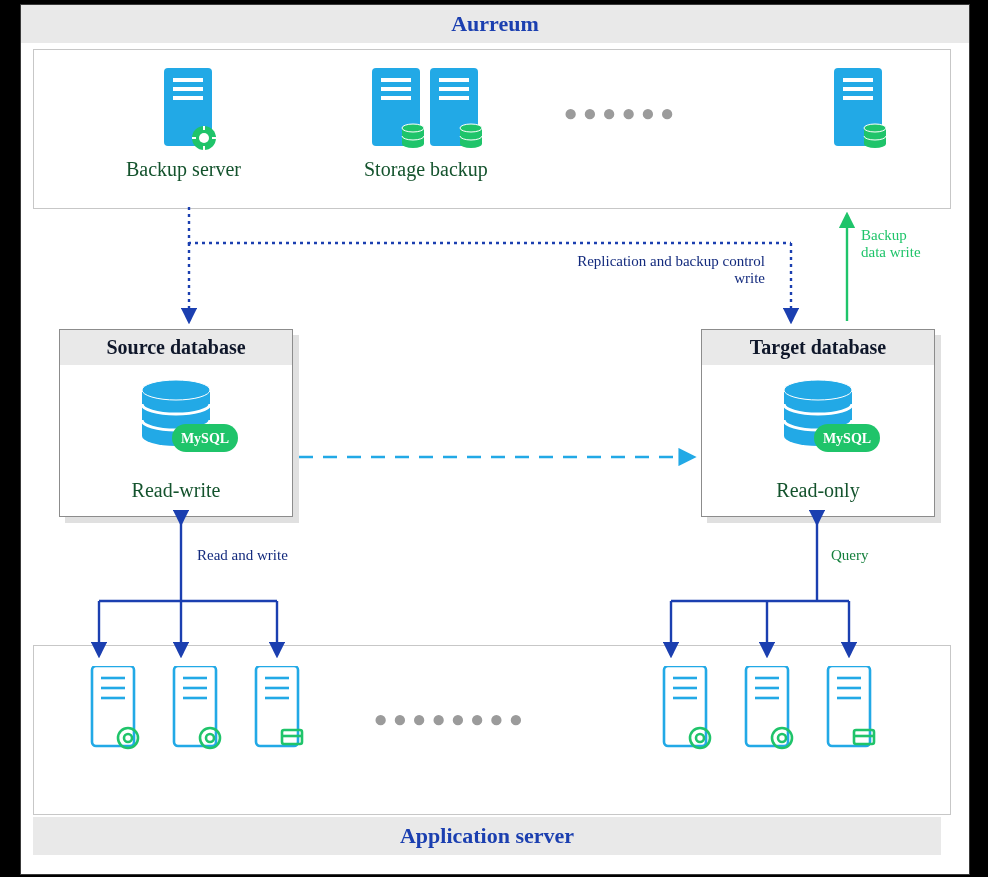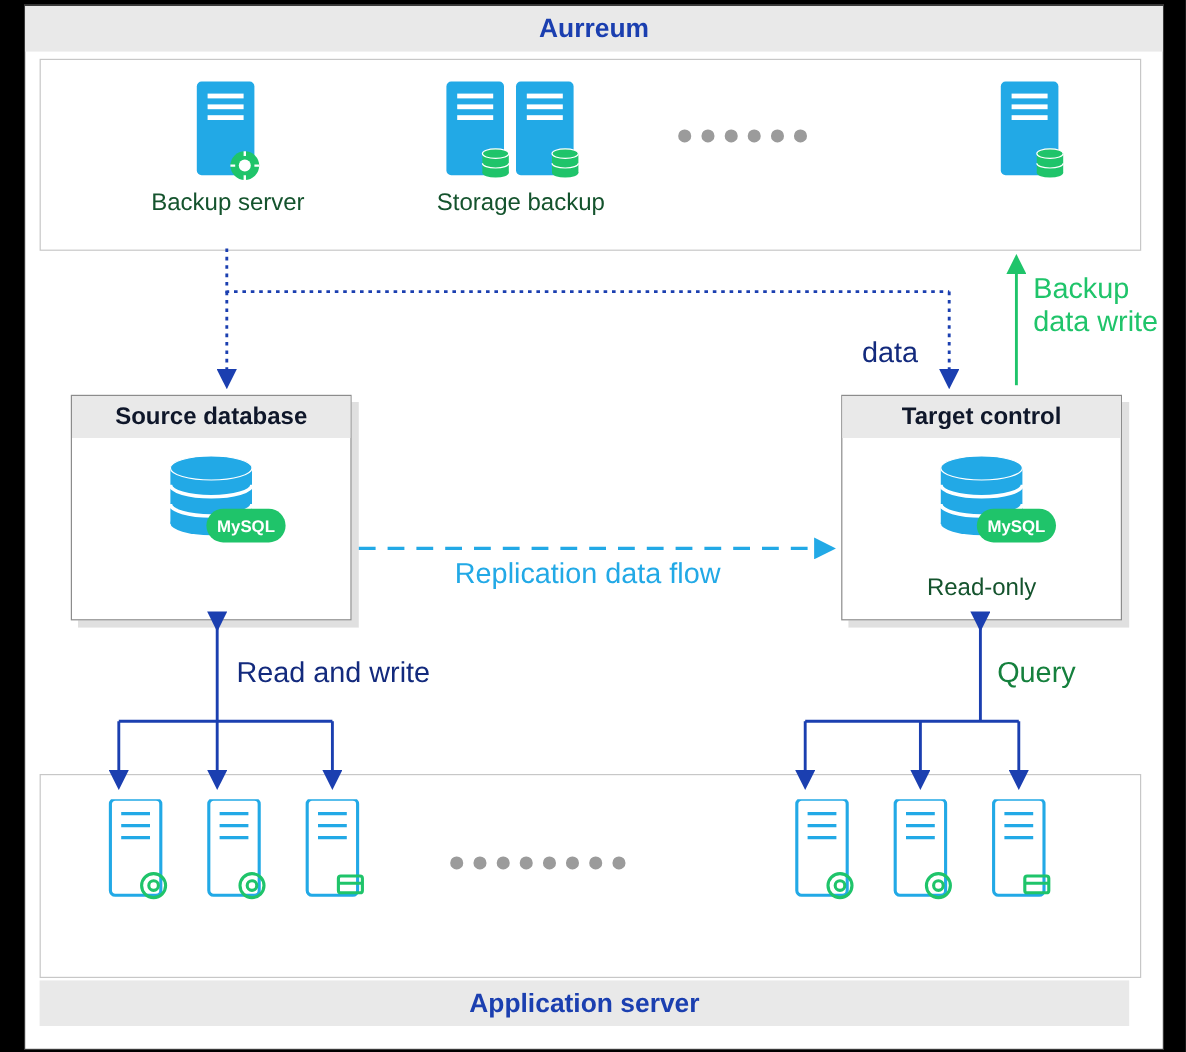--- a/index.html
+++ b/index.html
@@ -15,20 +15,21 @@
     background: #000;
   }
   .inner {
     position: absolute;
     left: 20px;
     top: 4px;
     width: 948px;
     height: 869px;
     background: #fff;
     border: 1px solid #3a3a3a;
+    font-family: Liberation Serif, serif;
   }
   .hdrbar {
     position: absolute;
     background: #e9e9e9;
     text-align: center;
     font-size: 22px;
     font-weight: 600;
     color: #1b3fb0;
     padding-top: 6px;
     box-sizing: border-box;
@@ -47,21 +48,21 @@
     text-align: center;
     padding: 6px 0;
   }
   .caption {
     position: absolute;
     color: #14532d;
     font-size: 20px;
   }
   .flowlabel {
     position: absolute;
-    font-size: 24px;
+    font-size: 15px;
   }
   .dots {
     position: absolute;
     color: #9b9b9b;
     font-size: 38px;
     letter-spacing: 6px;
     font-weight: bold;
     line-height: 1;
   }
 </style>
@@ -144,24 +145,25 @@
       <svg style="position:absolute; left:74px; top:50px;" width="110" height="90">
         <ellipse cx="42" cy="10" rx="34" ry="10" fill="#22a9e6"></ellipse>
         <rect x="8" y="10" width="68" height="46" fill="#22a9e6"></rect>
         <ellipse cx="42" cy="56" rx="34" ry="10" fill="#22a9e6"></ellipse>
         <path d="M8 24 a34 10 0 0 0 68 0" fill="none" stroke="#fff" stroke-width="3"></path>
         <path d="M8 40 a34 10 0 0 0 68 0" fill="none" stroke="#fff" stroke-width="3"></path>
         <ellipse cx="42" cy="10" rx="34" ry="10" fill="none" stroke="#fff" stroke-width="1"></ellipse>
         <rect x="38" y="44" rx="14" ry="14" width="66" height="28" fill="#1fc46a"></rect>
         <text x="71" y="63" fill="#fff" font-size="14" font-weight="600" text-anchor="middle">MySQL</text>
       </svg>
+      <div class="caption" style="left:0; right:0; bottom:14px; text-align:center;">Read-write</div>
     </div>
 
     <div class="box" style="left:680px; top:324px; width:232px; height:186px;">
-      <div class="mini-hdr">Target control</div>
+      <div class="mini-hdr">Target database</div>
       <svg style="position:absolute; left:74px; top:50px;" width="110" height="90">
         <ellipse cx="42" cy="10" rx="34" ry="10" fill="#22a9e6"></ellipse>
         <rect x="8" y="10" width="68" height="46" fill="#22a9e6"></rect>
         <ellipse cx="42" cy="56" rx="34" ry="10" fill="#22a9e6"></ellipse>
         <path d="M8 24 a34 10 0 0 0 68 0" fill="none" stroke="#fff" stroke-width="3"></path>
         <path d="M8 40 a34 10 0 0 0 68 0" fill="none" stroke="#fff" stroke-width="3"></path>
         <ellipse cx="42" cy="10" rx="34" ry="10" fill="none" stroke="#fff" stroke-width="1"></ellipse>
         <rect x="38" y="44" rx="14" ry="14" width="66" height="28" fill="#1fc46a"></rect>
         <text x="71" y="63" fill="#fff" font-size="14" font-weight="600" text-anchor="middle">MySQL</text>
       </svg>
@@ -267,25 +269,24 @@
       <path d="M256 596 L256 650" stroke="#1b3fb0" stroke-width="2.4" fill="none" marker-end="url(#arr-navy)"></path>
 
       <path d="M796 518 L796 596" stroke="#1b3fb0" stroke-width="2.4" fill="none" marker-start="url(#arr-navy)"></path>
       <path d="M650 596 L828 596" stroke="#1b3fb0" stroke-width="2.4" fill="none"></path>
       <path d="M650 596 L650 650" stroke="#1b3fb0" stroke-width="2.4" fill="none" marker-end="url(#arr-navy)"></path>
       <path d="M746 596 L746 650" stroke="#1b3fb0" stroke-width="2.4" fill="none" marker-end="url(#arr-navy)"></path>
       <path d="M828 596 L828 650" stroke="#1b3fb0" stroke-width="2.4" fill="none" marker-end="url(#arr-navy)"></path>
     </svg>
 
     <div class="flowlabel" style="left:404px; top:248px; color:#132a7d; text-align:right; width:340px;">
-      <br>
-      <span>data</span>
+      <span>Replication and backup control</span><br>
+      <span>write</span>
     </div>
     <div class="flowlabel" style="left:840px; top:222px; color:#1fc46a;">
       <span>Backup</span><br>
       <span>data write</span>
     </div>
-    <div class="flowlabel" style="left:358px; top:460px; color:#22a9e6;">Replication data flow</div>
     <div class="flowlabel" style="left:176px; top:542px; color:#132a7d;">Read and write</div>
     <div class="flowlabel" style="left:810px; top:542px; color:#15803d;">Query</div>
 
   </div>
 </div>
 
 </body></html>

